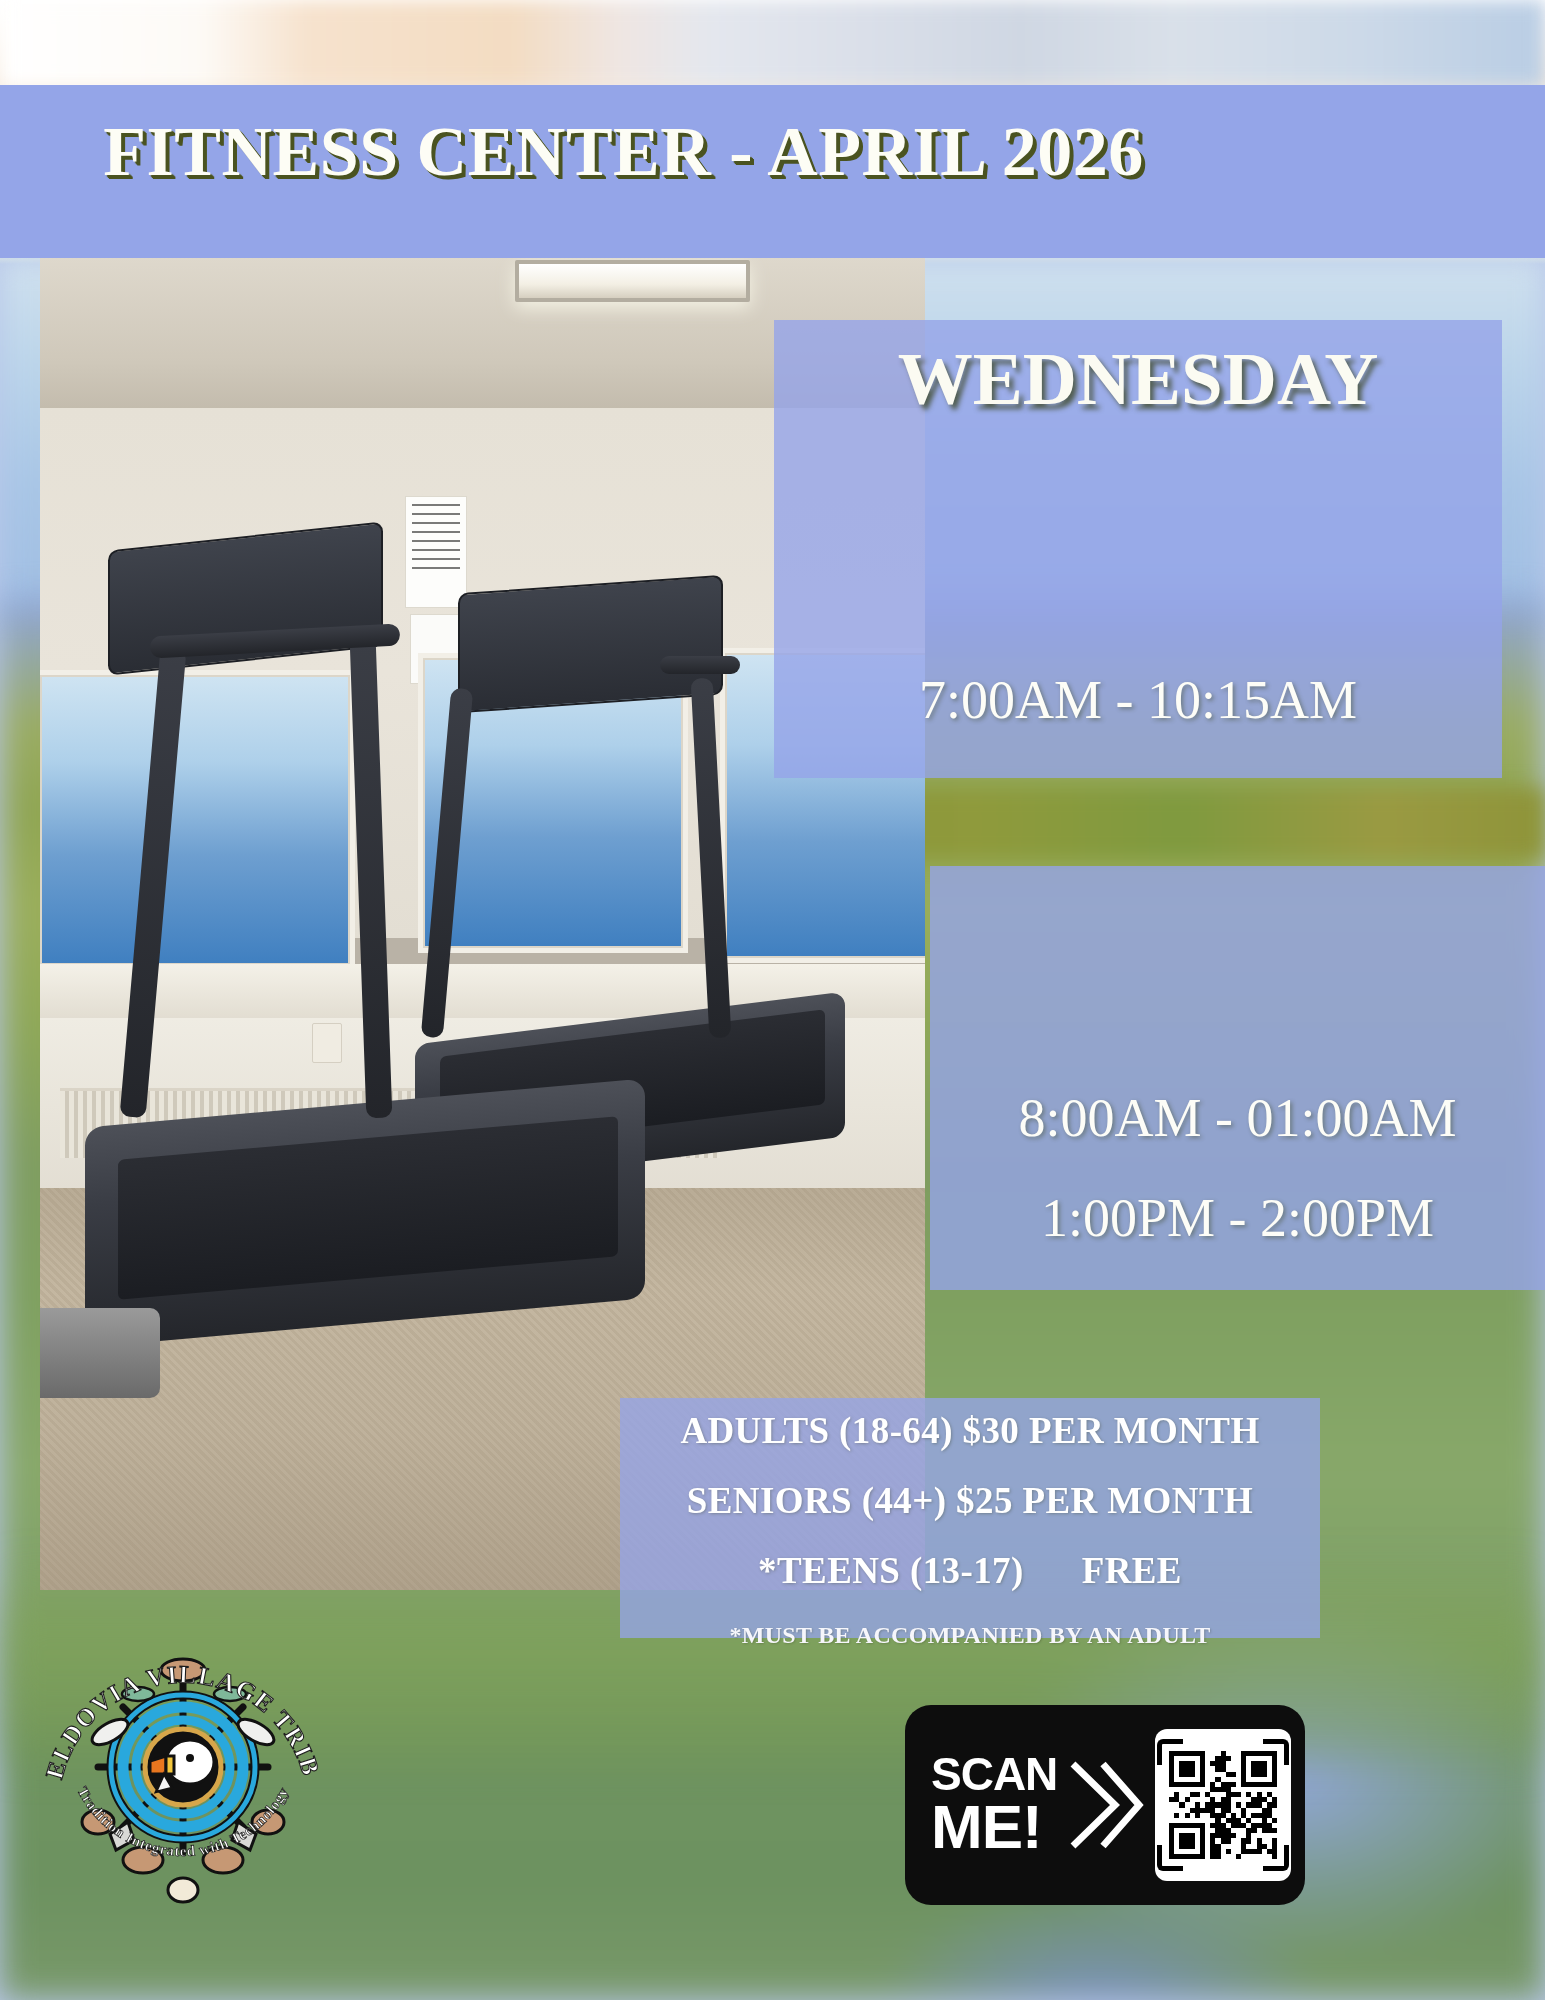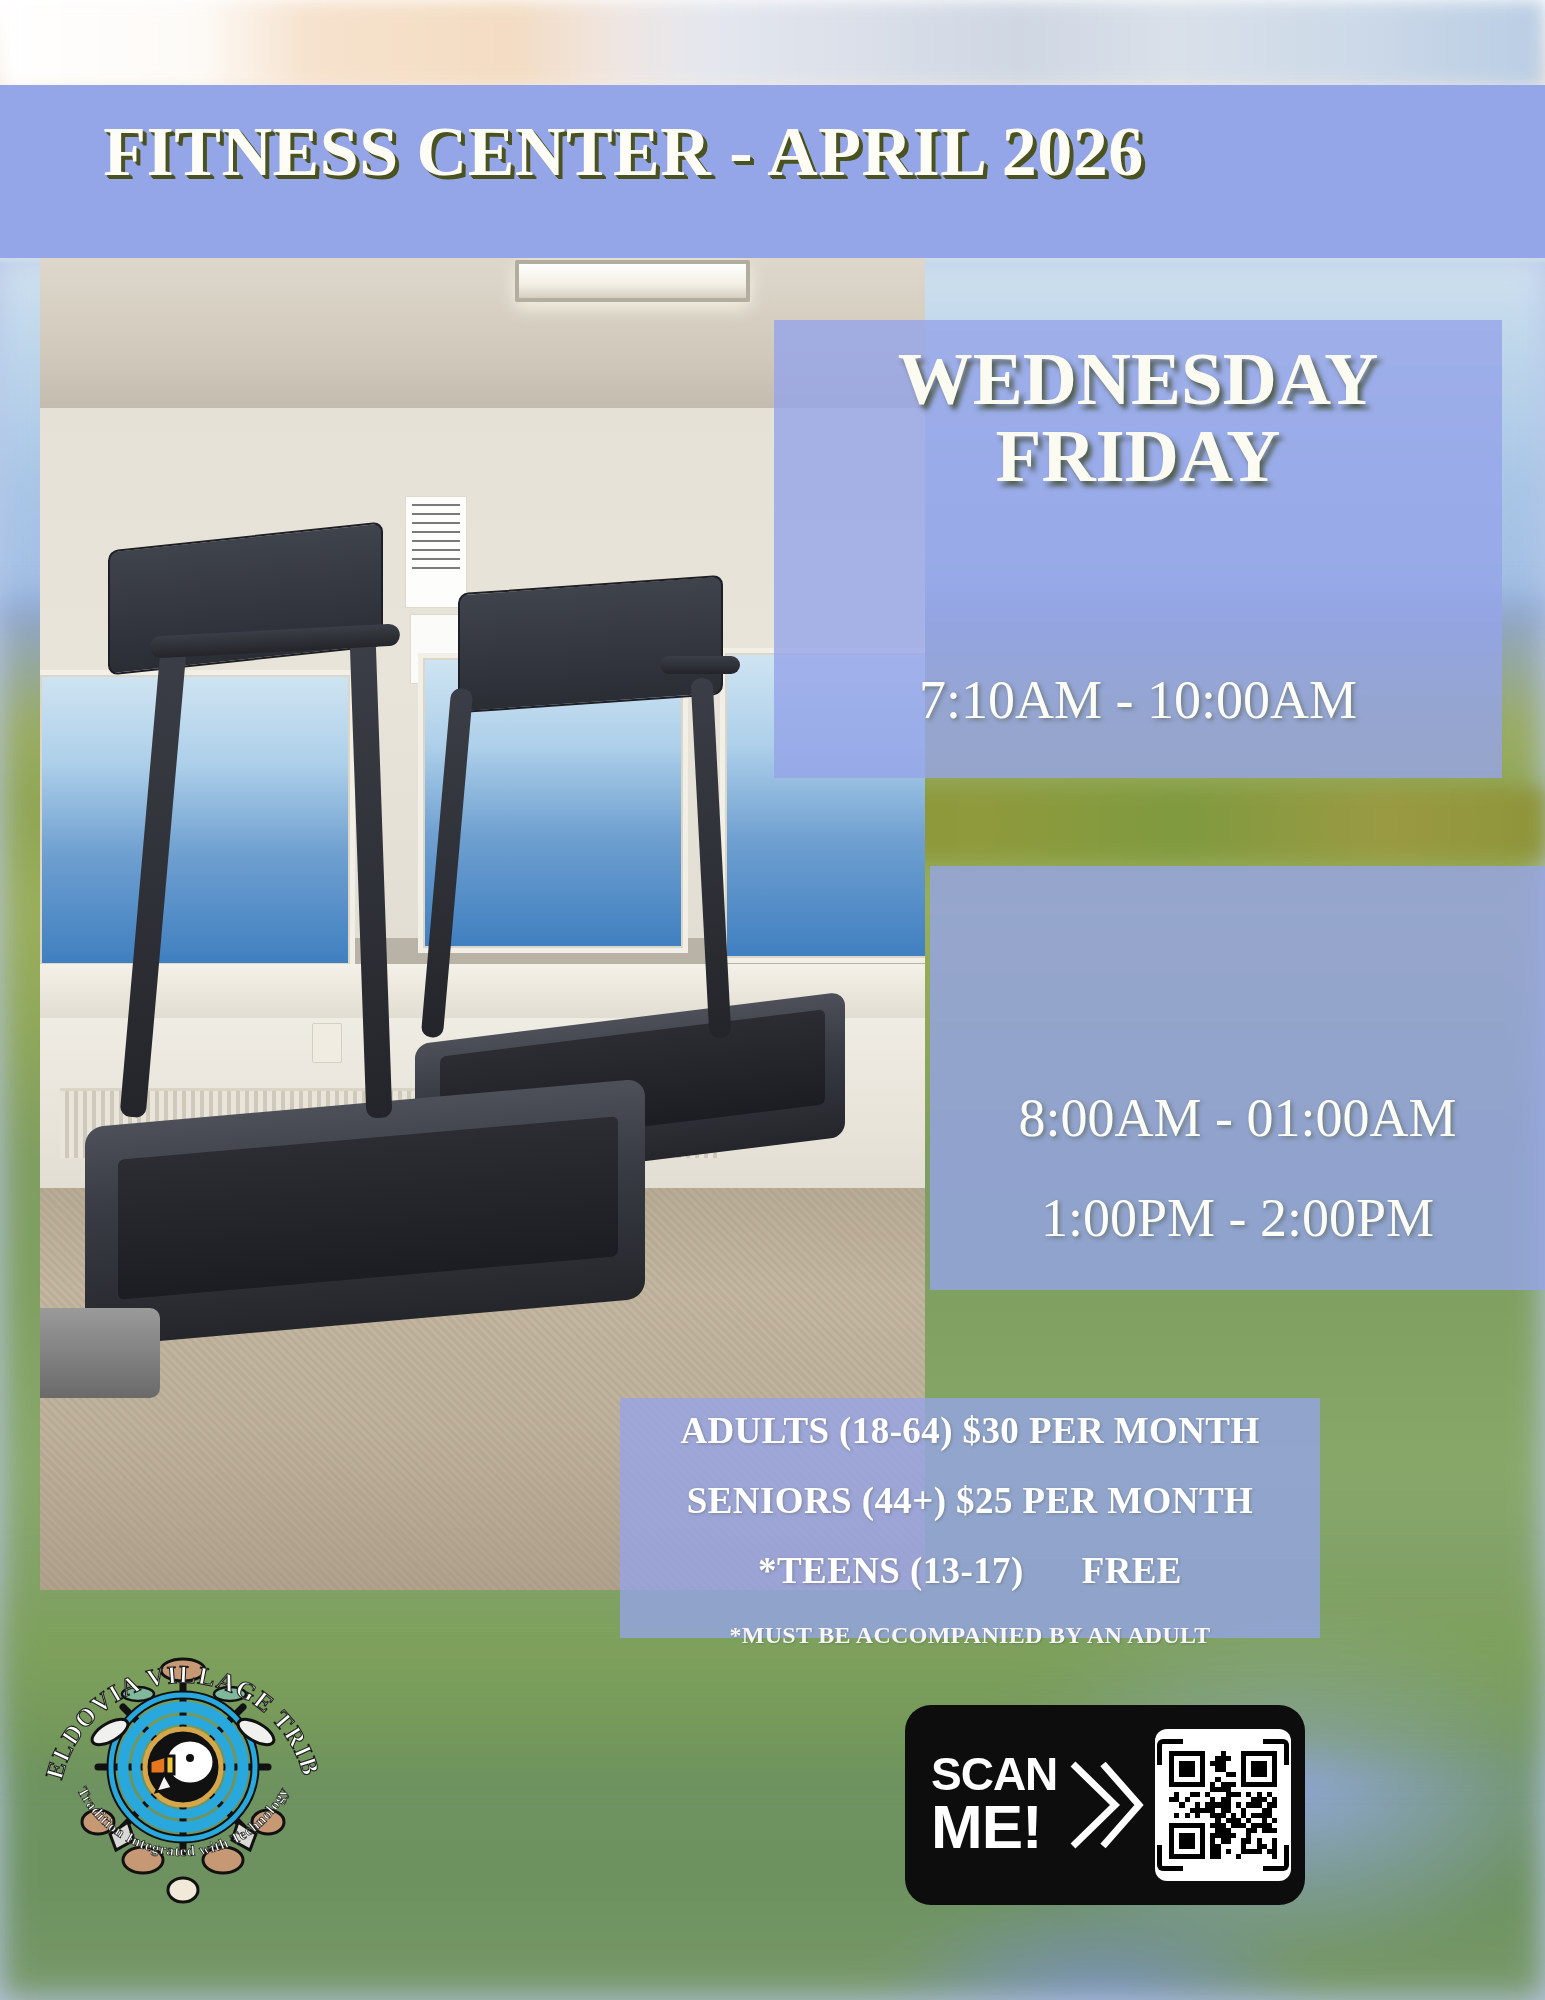--- a/index.html
+++ b/index.html
@@ -250,24 +250,23 @@
     <div class="tm tm-console" style="left:68px; top:278px; width:275px; height:125px; transform:skewY(-6deg);"></div>
     <div class="tm tm-arm" style="left:100px; top:390px; width:26px; height:470px; transform:rotate(5deg);"></div>
     <div class="tm tm-arm" style="left:318px; top:380px; width:26px; height:480px; transform:rotate(-2deg);"></div>
     <div class="tm tm-arm" style="left:110px; top:372px; width:250px; height:22px; border-radius:11px; transform:rotate(-3deg);"></div>
     <div class="tm" style="left:-10px; top:1050px; width:130px; height:90px; background:linear-gradient(180deg,#9a9a9a,#6a6a6a); border-radius:10px;"></div>
   </div>
 
   <div class="panel panel-mwf"></div>
   <div class="mwf-days">
     <div class="sched-day">WEDNESDAY</div>
-    <div class="sched-day">FRIDAY</div>
   </div>
   <div class="mwf-time">
-    <div class="sched-time">7:10AM - 10:00AM</div>
+    <div class="sched-time">7:00AM - 10:15AM</div>
   </div>
 
   <div class="panel panel-tt"></div>
   <div class="tt-days">
   </div>
   <div class="tt-time1">
     <div class="sched-time">8:00AM - 01:00AM</div>
   </div>
   <div class="tt-time2">
     <div class="sched-time">1:00PM - 2:00PM</div>

